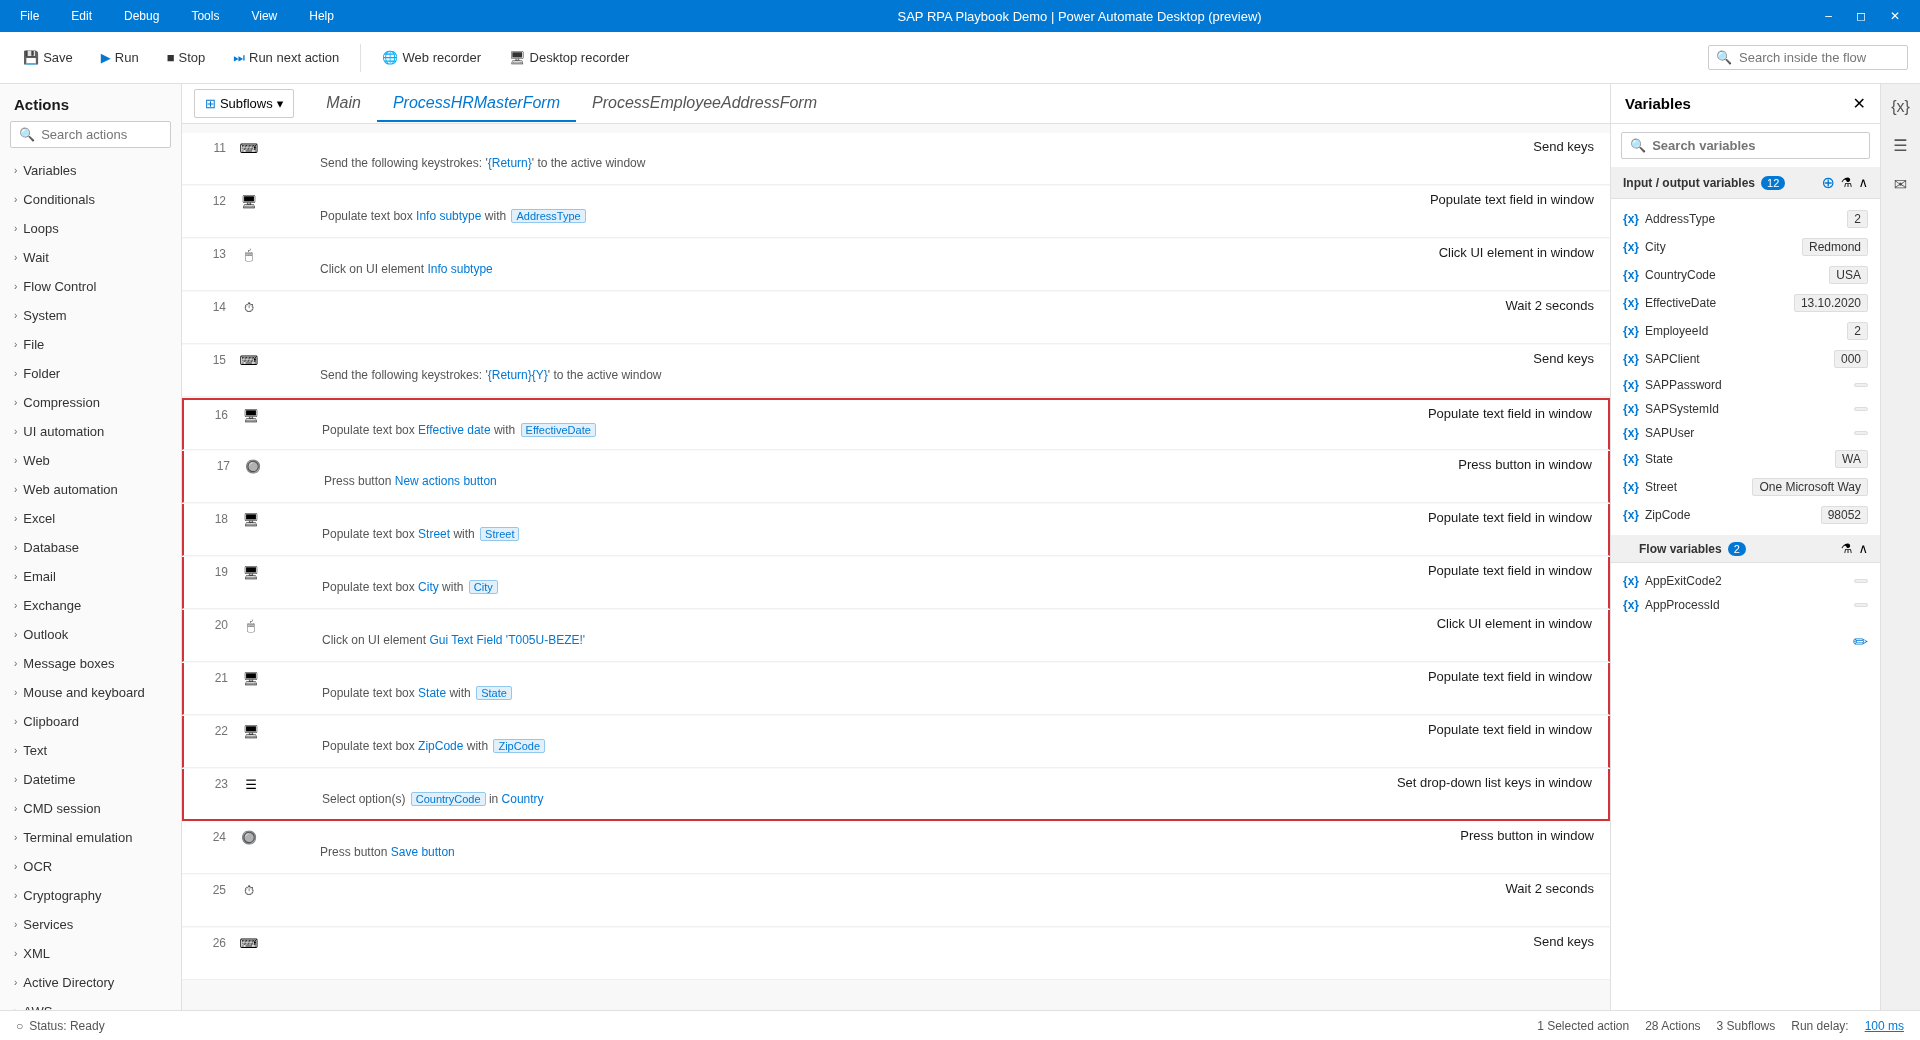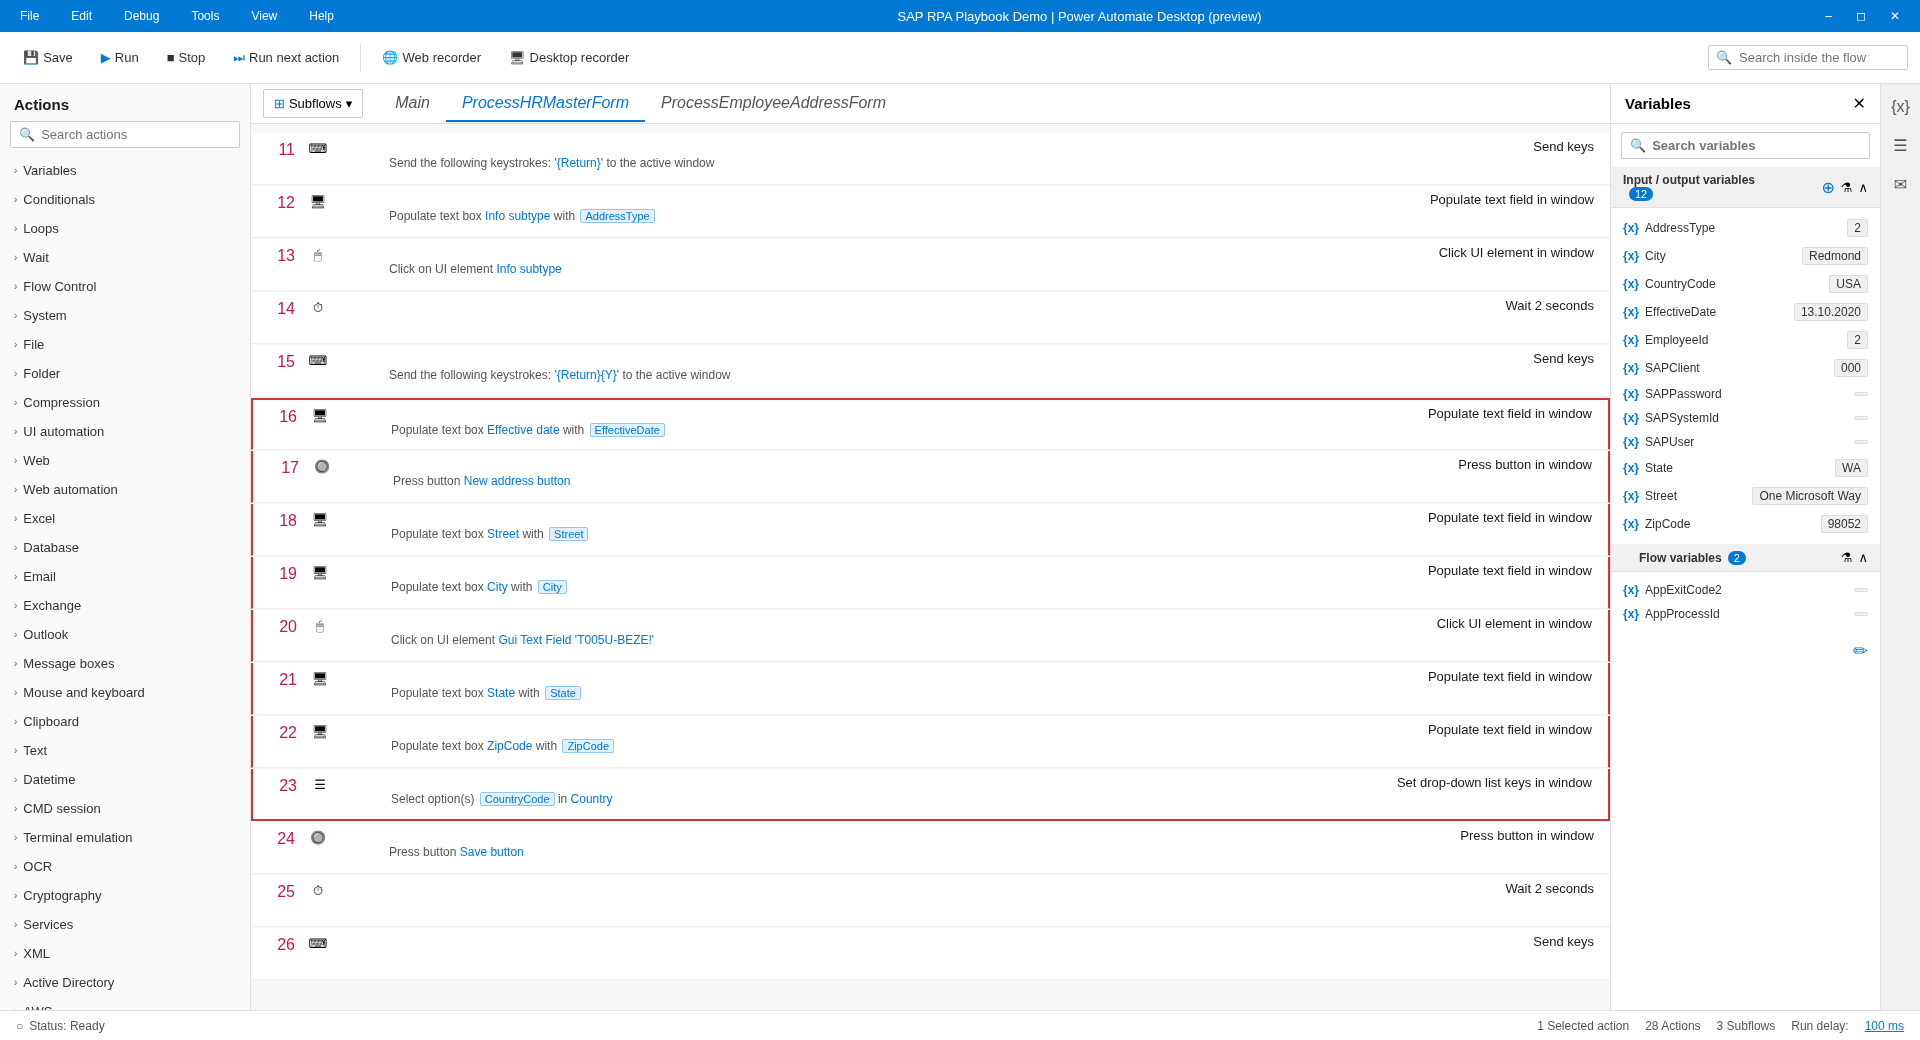--- a/index.html
+++ b/index.html
@@ -58,21 +58,21 @@
     .toolbar-search input { border: none; outline: none; font-size: 13px; background: transparent; width: 160px; }
 
     
     .main-layout {
       display: flex;
       height: calc(1040px - 32px - 52px - 30px);
     }
 
     
     .actions-sidebar {
-      width: 251px;
+      width: 182px;
       background: #fafafa;
       border-right: 1px solid #e0e0e0;
       display: flex;
       flex-direction: column;
     }
     .actions-title {
       padding: 12px 14px 8px;
       font-size: 15px;
       font-weight: 600;
       color: #1a1a1a;
@@ -153,22 +153,22 @@
       padding: 6px 16px;
       min-height: 52px;
       border-bottom: 1px solid #f0f0f0;
       background: white;
       margin: 1px 0;
       gap: 12px;
     }
     .row-num {
       width: 28px;
       text-align: right;
-      color: #be185d;
-      font-size: 16px;
+      color: #737373;
+      font-size: 12px;
       padding-top: 2px;
       flex-shrink: 0;
     }
     .row-icon {
       width: 22px;
       flex-shrink: 0;
       padding-top: 2px;
       display: flex;
       align-items: flex-start;
       justify-content: center;
@@ -544,21 +544,21 @@
           <div class="row-title">Populate text field in window</div>
           <div class="row-desc">Populate text box <span class="link">Effective date</span> with <span class="tag">EffectiveDate</span></div>
         </div>
       </div>
 
       <div class="flow-row selected-group" style="border-left: 2px solid rgb(209, 52, 56); border-right: 2px solid rgb(209, 52, 56); padding-left: 18px;">
         <span class="row-num">17</span>
         <span class="row-icon">🔘</span>
         <div class="row-body">
           <div class="row-title">Press button in window</div>
-          <div class="row-desc">Press button <span class="link">New address button</span></div>
+          <div class="row-desc">Press button <span class="link">New actions button</span></div>
         </div>
       </div>
 
       <div class="flow-row selected-group" style="border-left: 2px solid rgb(209, 52, 56); border-right: 2px solid rgb(209, 52, 56);">
         <span class="row-num">18</span>
         <span class="row-icon">🖥</span>
         <div class="row-body">
           <div class="row-title">Populate text field in window</div>
           <div class="row-desc">Populate text box <span class="link">Street</span> with <span class="tag">Street</span></div>
         </div>
@@ -644,21 +644,21 @@
         <span style="cursor:pointer;font-size:16px;">✕</span>
       </div>
     </div>
     <div class="variables-search">
       <span>🔍</span>
       <input type="text" placeholder="Search variables" style="">
     </div>
     <div class="variables-content">
 
       <div class="var-section-header">
-        <div style="display:flex;align-items:flex-start;flex-direction:column;">
+        <div style="display:flex;align-items:center;">
           <span class="var-section-title">Input / output variables</span>
           <span class="var-badge">12</span>
         </div>
         <div class="var-section-actions">
           <span style="color:#0078d4;font-size:16px;cursor:pointer;">⊕</span>
           <span style="cursor:pointer;">⚗</span>
           <span style="cursor:pointer;">∧</span>
         </div>
       </div>
       <div class="var-list">

